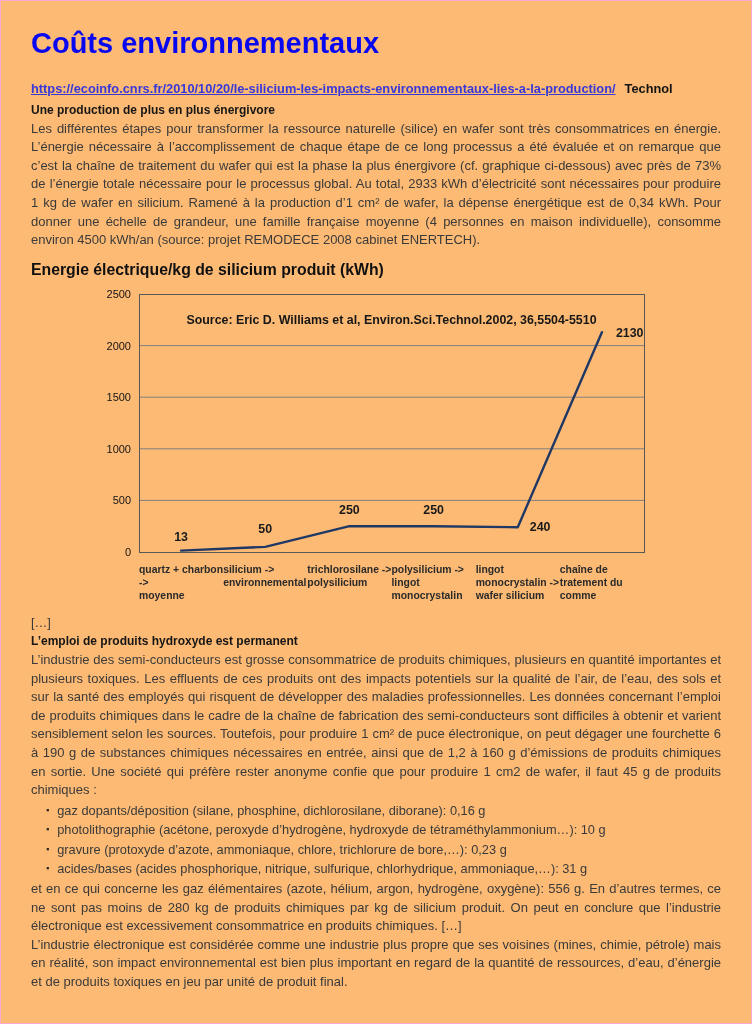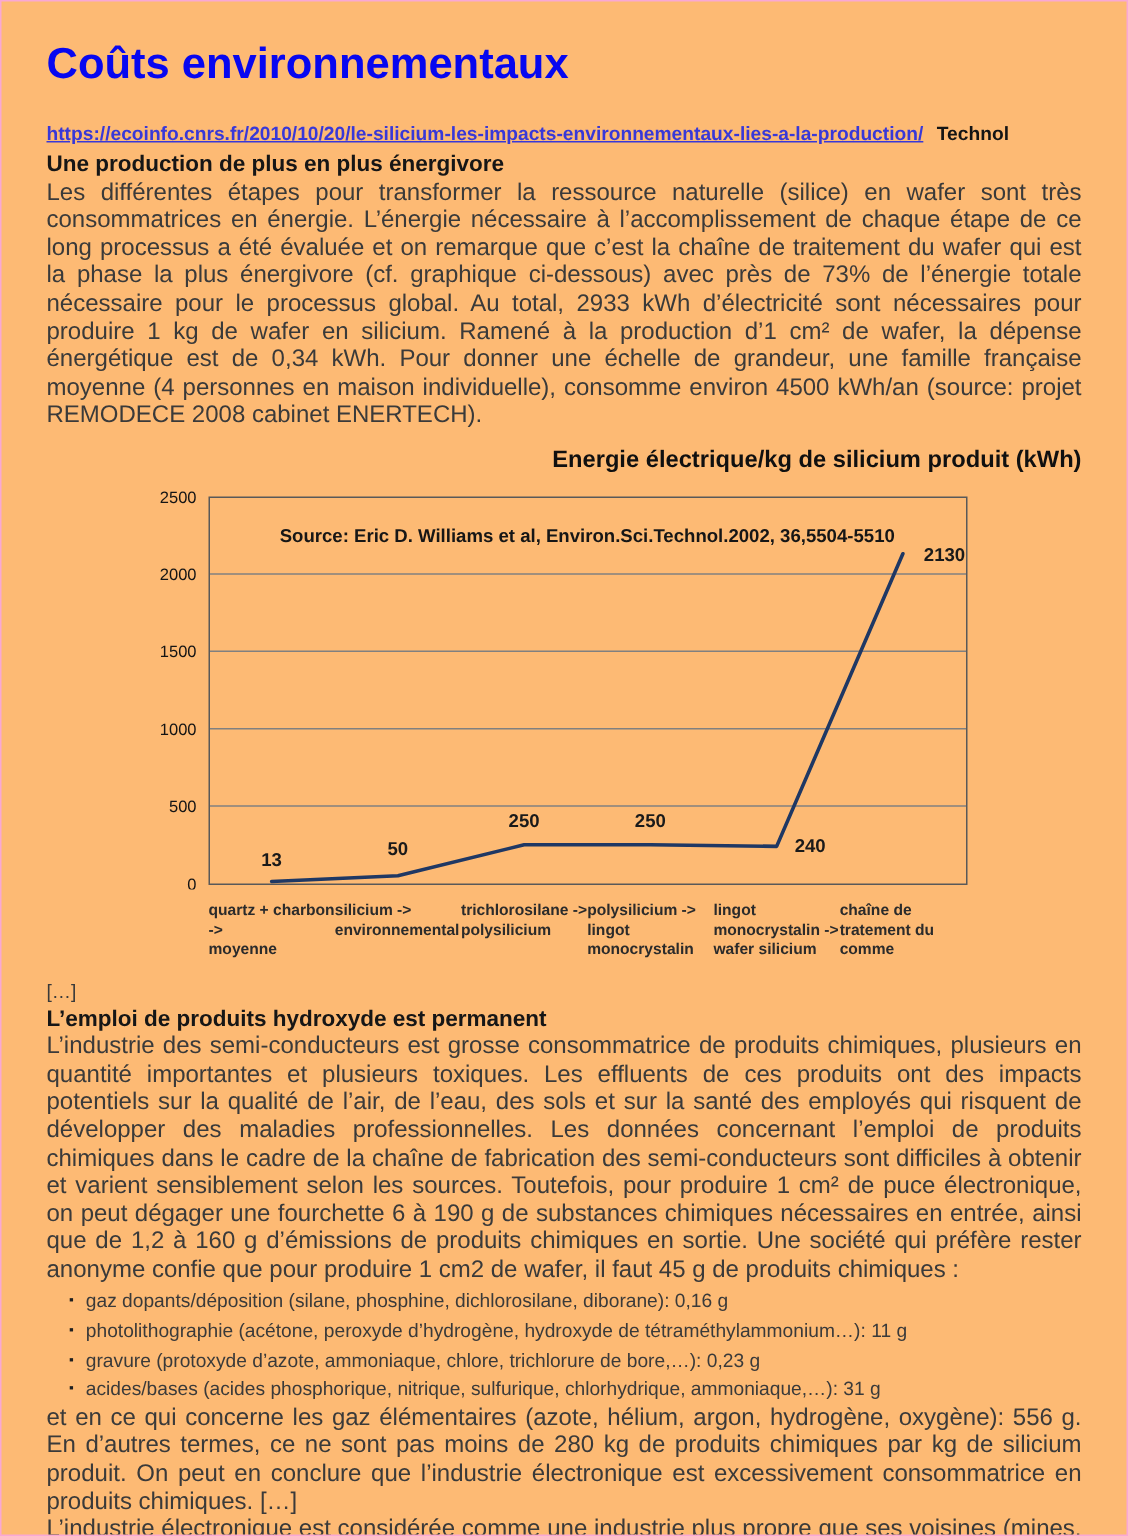--- a/index.html
+++ b/index.html
@@ -9,29 +9,29 @@
     border:1px solid #f9a8d4;background:#fdba74;
     padding:20px 30px 14px 30px;overflow:hidden;
   }
   .doc-title{
     font-size:29px;font-weight:bold;color:#0707f0;
     margin:6px 0 20px 0;letter-spacing:0;
   }
   .url-line{font-size:12.8px;margin:0 0 3px 0;line-height:18px;}
   .doc-link{color:#3838d8;font-weight:600;text-decoration:underline;cursor:pointer;}
   .extraits{font-weight:bold;color:#141414;margin-left:9px;}
-  .h2{font-size:15px;font-weight:bold;color:#161616;line-height:18.6px;margin:0;}
-  p.body{font-size:16px;line-height:18.6px;color:#3a3a3a;text-align:justify;margin:0;}
+  .h2{font-size:12px;font-weight:bold;color:#161616;line-height:18.6px;margin:0;}
+  p.body{font-size:13px;line-height:18.6px;color:#3a3a3a;text-align:justify;margin:0;}
   .ellipsis-line{font-size:12.8px;line-height:18.6px;color:#3a3a3a;margin:0;}
   ul.chem{list-style:none;margin:1px 0;padding:0 0 0 15px;}
   ul.chem li{font-size:12.8px;line-height:19.6px;color:#3a3a3a;display:flex;}
   .marker{font-size:9px;line-height:19.6px;color:#1f1f1f;margin-right:8px;flex:0 0 auto;}
   
   .chart-title{
-    text-align:right;font-size:15.8px;font-weight:bold;color:#101010;
+    text-align:left;font-size:15.8px;font-weight:bold;color:#101010;
     margin:11px 0 9px 0;
   }
   .chart-wrap{margin-left:66px;width:560px;}
   .cat-row{display:flex;margin-left:42px;width:505px;}
   .cat{
     width:84.17px;font-size:10.4px;font-weight:bold;
     color:#2b2b2b;line-height:13px;padding-top:3px;
   }
   .after-chart{margin-top:12px;}
 </style>
@@ -107,21 +107,21 @@
   <div class="h2">L’emploi de produits hydroxyde est permanent</div>
   <p class="body">L’industrie des semi-conducteurs est grosse consommatrice de produits chimiques, plusieurs en quantité importantes et plusieurs toxiques. Les effluents de ces produits ont des impacts potentiels sur la qualité de l’air, de l’eau, des sols et sur la santé des employés qui risquent de développer des maladies professionnelles. Les données concernant l’emploi de produits chimiques dans le cadre de la chaîne de fabrication des semi-conducteurs sont difficiles à obtenir et varient sensiblement selon les sources. Toutefois, pour produire 1 cm² de puce électronique, on peut dégager une fourchette 6 à 190 g de substances chimiques nécessaires en entrée, ainsi que de 1,2 à 160 g d’émissions de produits chimiques en sortie. Une société qui préfère rester anonyme confie que pour produire 1 cm2 de wafer, il faut 45 g de produits chimiques :</p>
 
   <ul class="chem">
     <li>
       <span class="marker">▪</span>
       <span>gaz dopants/déposition (silane, phosphine, dichlorosilane, diborane): 0,16 g</span>
     </li>
     <li>
       <span class="marker">▪</span>
-      <span>photolithographie (acétone, peroxyde d’hydrogène, hydroxyde de tétraméthylammonium…): 11 g</span>
+      <span>photolithographie (acétone, peroxyde d’hydrogène, hydroxyde de tétraméthylammonium…): 10 g</span>
     </li>
     <li>
       <span class="marker">▪</span>
       <span>gravure (protoxyde d’azote, ammoniaque, chlore, trichlorure de bore,…): 0,23 g</span>
     </li>
     <li>
       <span class="marker">▪</span>
       <span>acides/bases (acides phosphorique, nitrique, sulfurique, chlorhydrique, ammoniaque,…): 31 g</span>
     </li>
   </ul>

